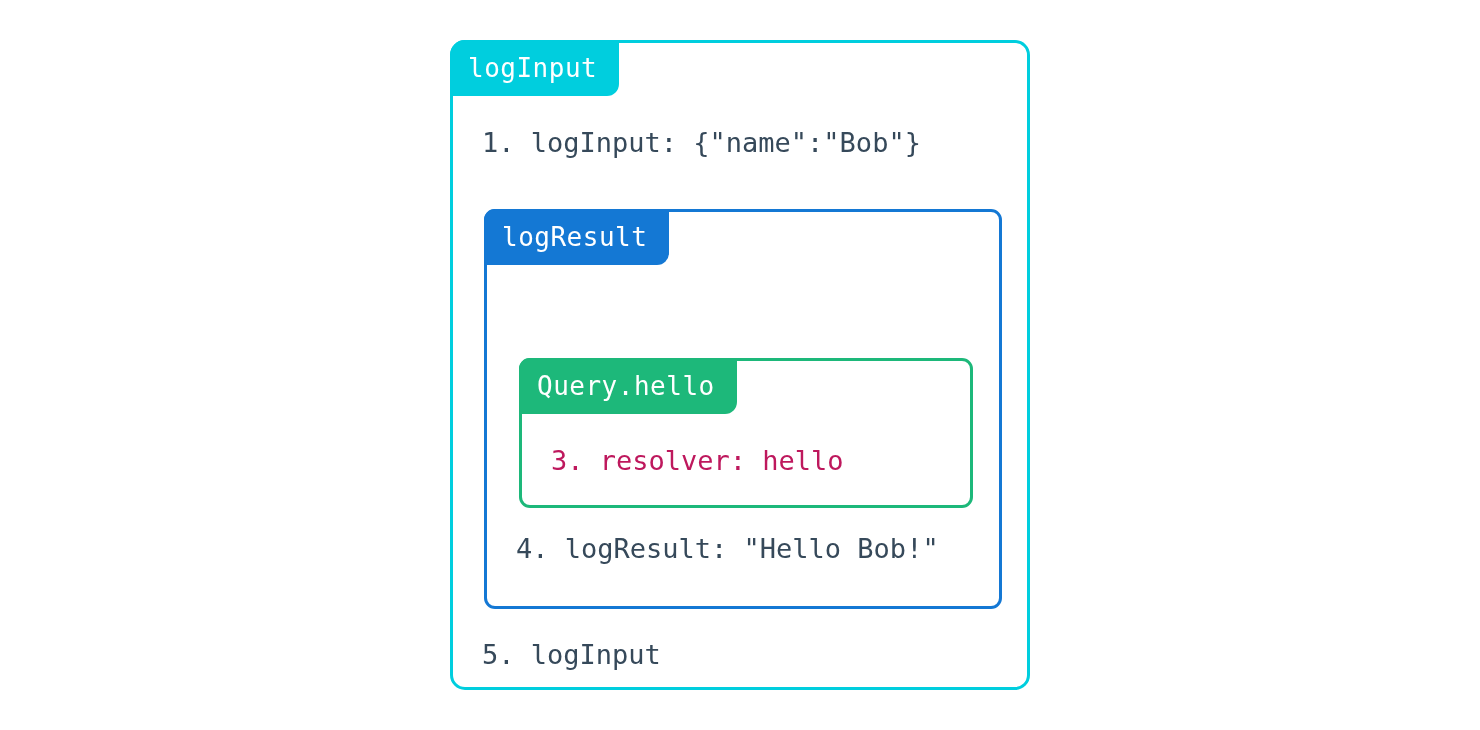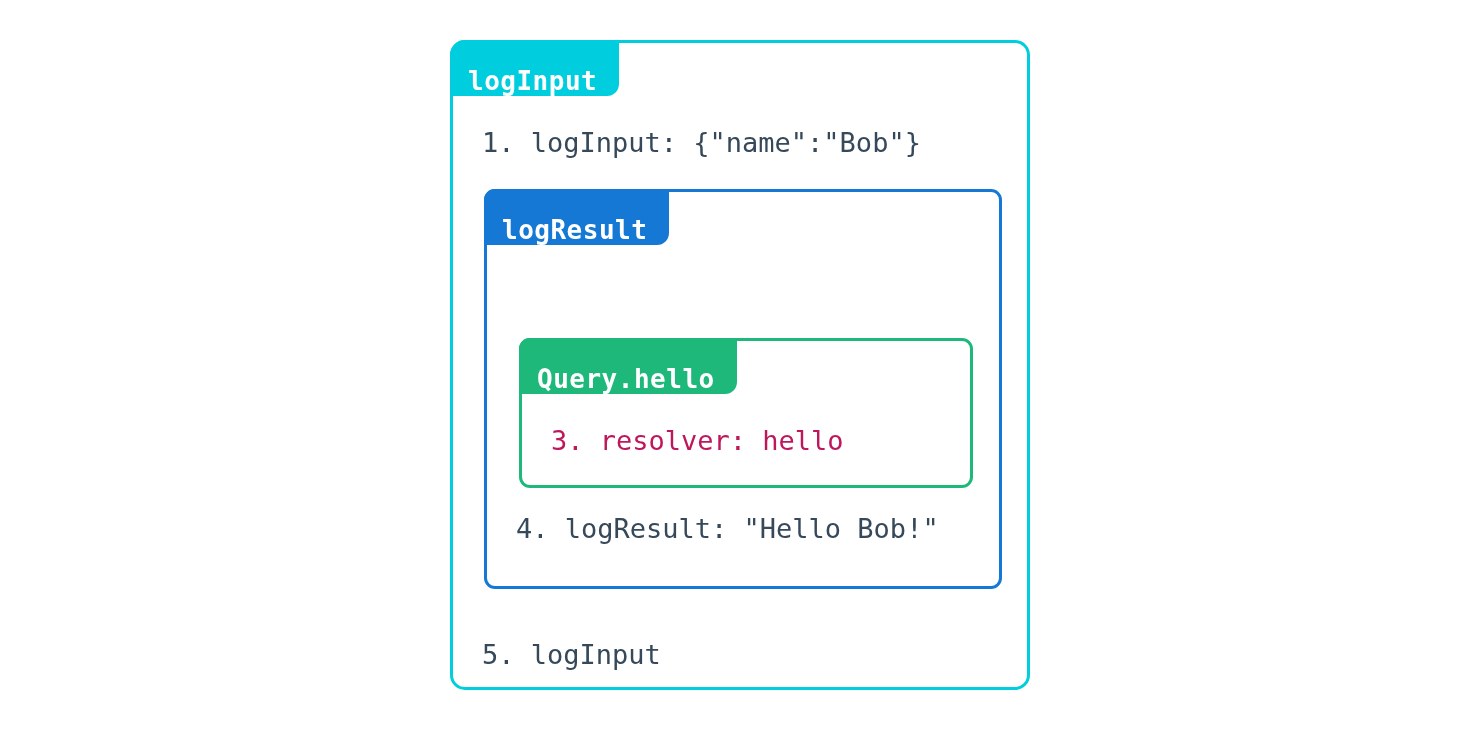--- a/index.html
+++ b/index.html
@@ -54,24 +54,24 @@
     border: 3px solid var(--accent-green, #1DB87A);
     border-radius: 11px;
   }
 
   
   .tab {
     position: absolute;
     left: -3px;
     top: -3px;
     display: flex;
-    align-items: flex-end;
+    align-items: center;
     box-sizing: border-box;
     color: #ffffff;
-    font-weight: bold;
+    font-weight: normal;
     white-space: nowrap;
     letter-spacing: 0.5px;
   }
 
   .tab-outer {
     height: 56px;
     padding: 0 22px 0 18px;
     background: #00CEDE;
     border-radius: 15px 0 12px 0;
     font-size: 26px;
@@ -122,21 +122,21 @@
   <div class="box box-outer" style="border-color: rgb(0, 206, 222);">
 
     <div class="tab tab-outer" style="background: rgb(0, 206, 222);">
       <span>logInput</span>
     </div>
 
     <div class="lines lines-outer-top">
       <div class="line" style="color: rgb(54, 73, 90);">1. logInput: {"name":"Bob"}</div>
     </div>
 
-    <div class="box box-mid" style="border-color: rgb(20, 120, 212);">
+    <div class="box box-mid" style="border-color: rgb(20, 120, 212); margin-top: 20px;">
 
       <div class="tab tab-mid" style="background: rgb(20, 120, 212);">
         <span>logResult</span>
       </div>
 
 
       <div class="box box-inner" style="border-color: rgb(29, 184, 122);">
 
         <div class="tab tab-inner" style="background: rgb(29, 184, 122);">
           <span>Query.hello</span>

